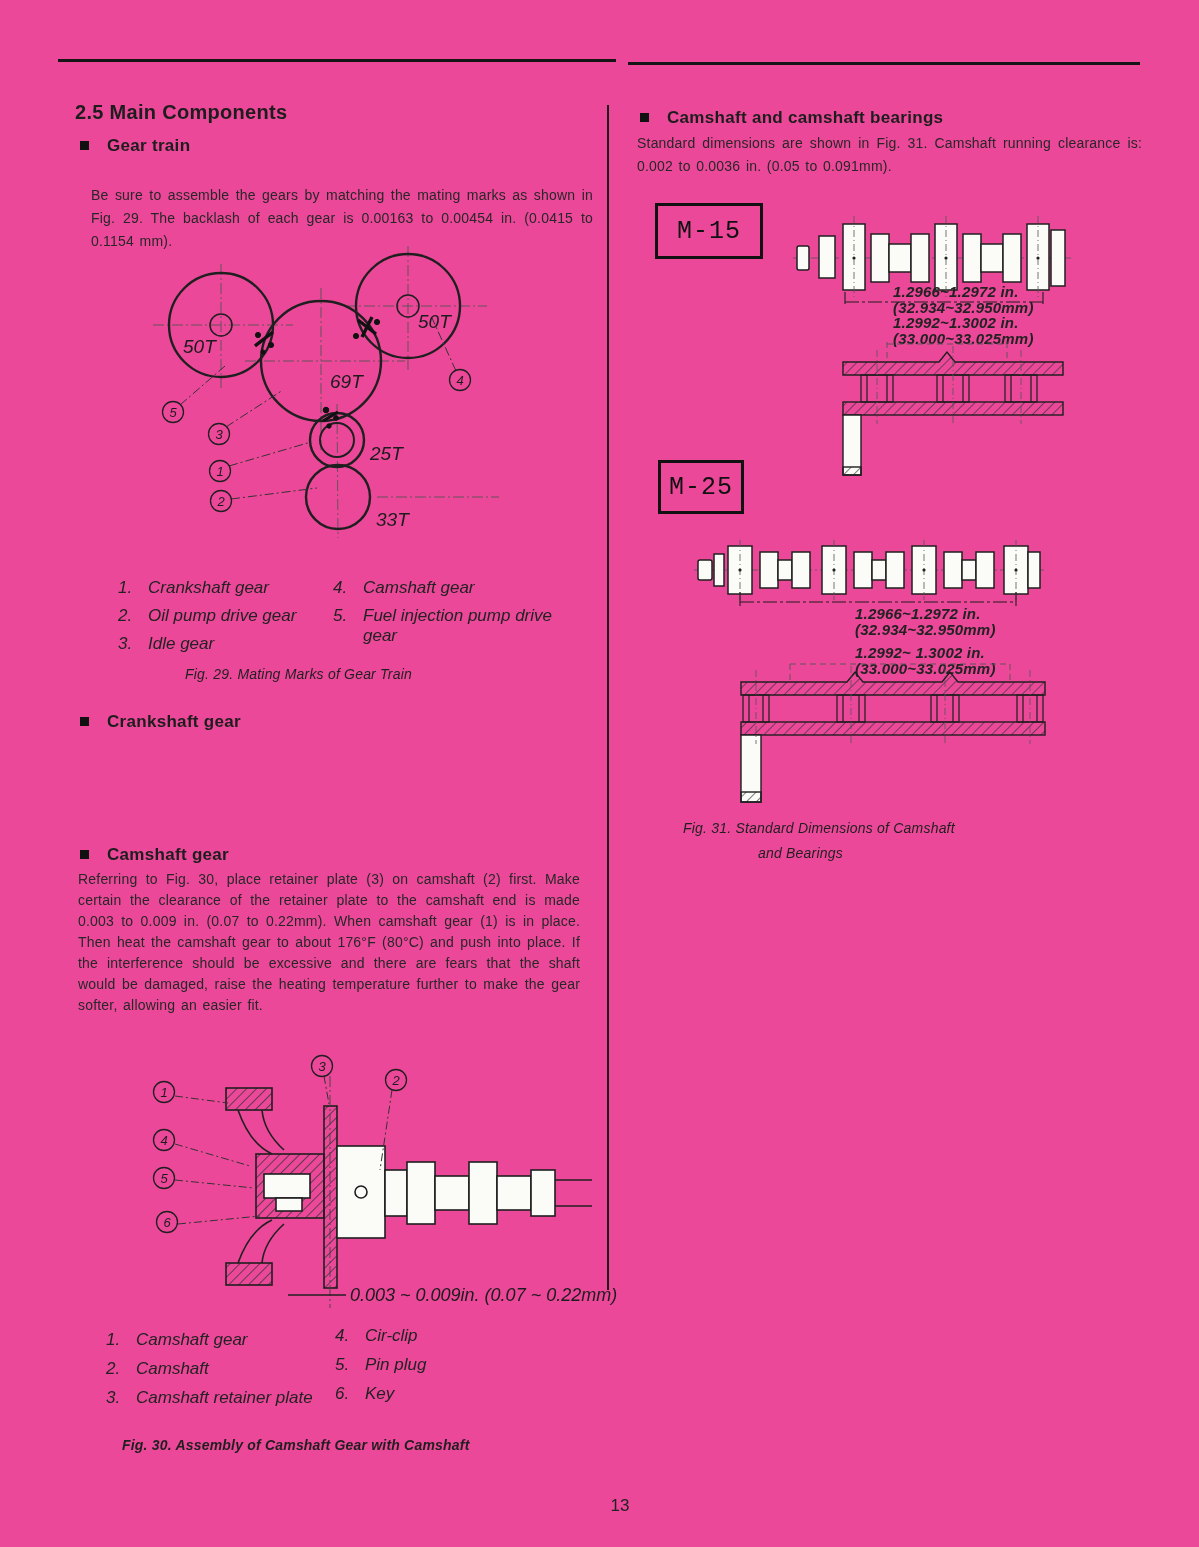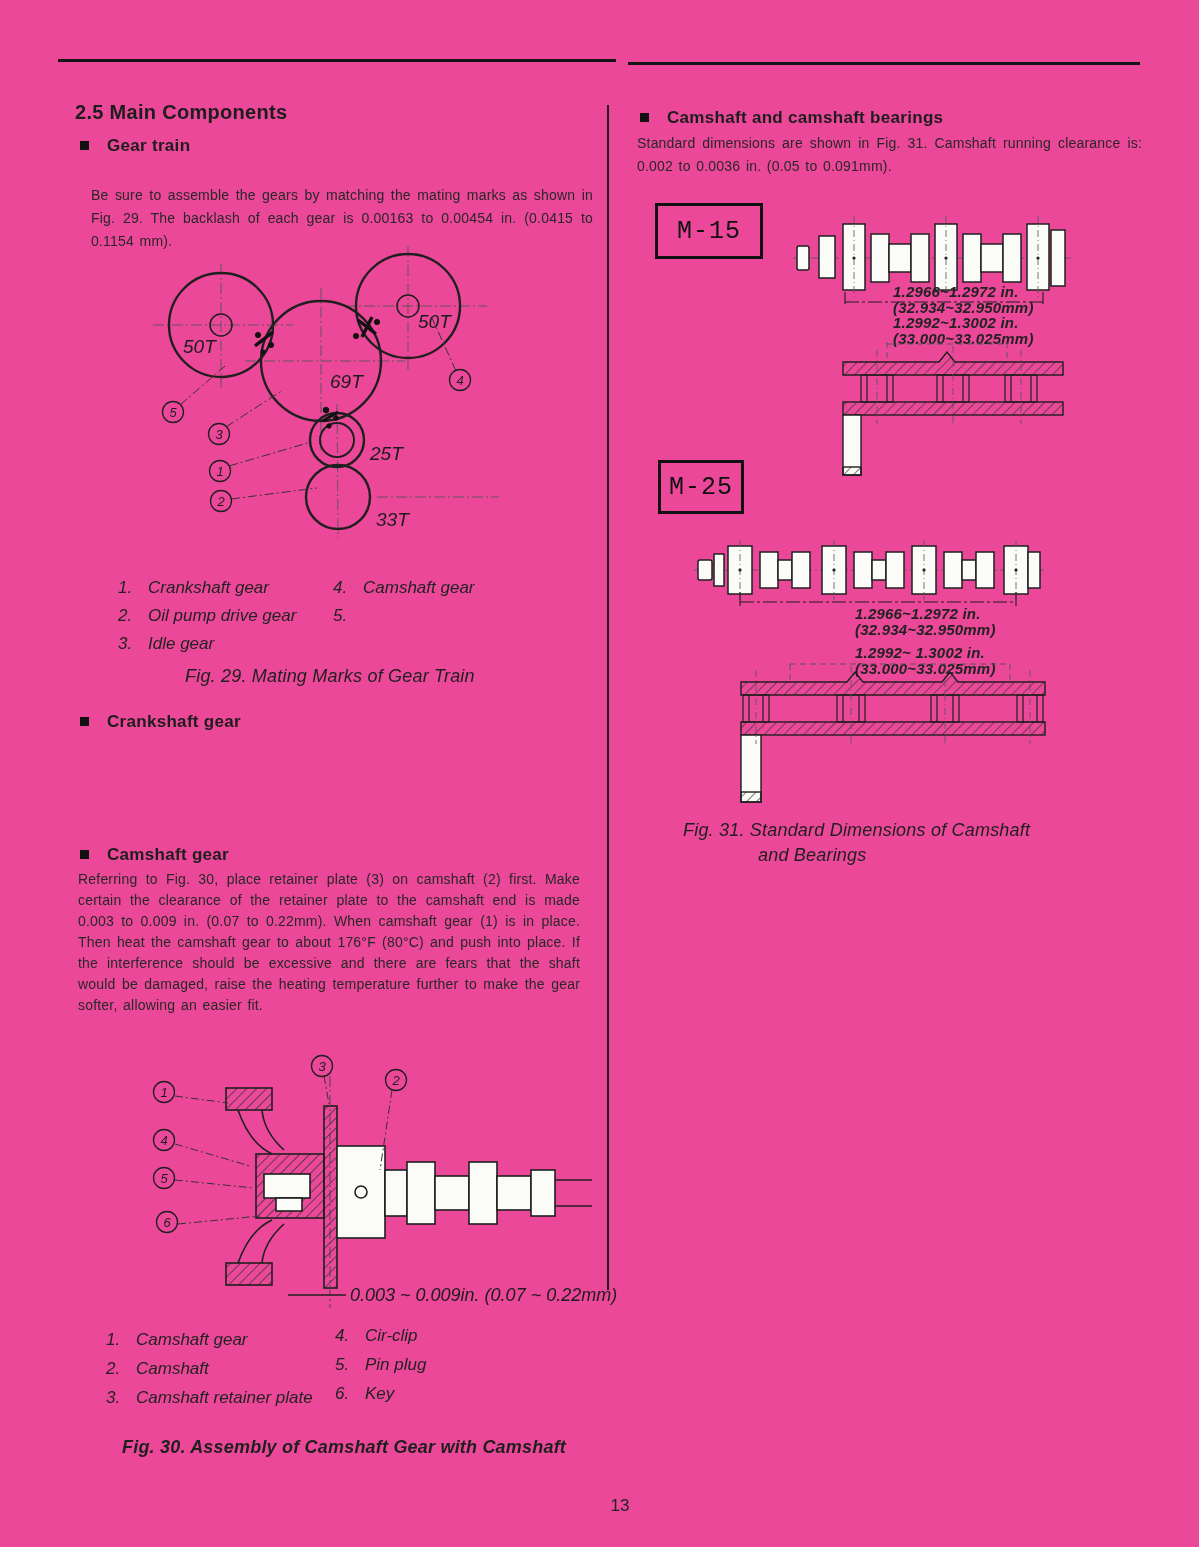--- a/index.html
+++ b/index.html
@@ -12,21 +12,21 @@
   .rule{background:#151515;height:3px;}
   .vdivider{background:#1a1a1a;width:2px;}
   .title{font-size:20px;font-weight:bold;letter-spacing:0.3px;}
   .bullet-head{display:flex;align-items:flex-start;gap:18px;font-size:17px;font-weight:bold;letter-spacing:0.3px;}
   .sq{width:9px;height:9px;background:#111;margin-top:5px;flex:none;}
   .body-text{font-size:14px;line-height:23px;text-align:justify;letter-spacing:0.2px;word-spacing:1.5px;color:#272727;}
   .tight{line-height:21px;}
   .legend-row{font-style:italic;font-size:17px;color:#222;display:flex;}
   .legend-row .n{width:30px;flex:none;}
   .legend-row .lbl{display:block;}
-  .caption{font-style:italic;font-size:18px;color:#1f1f1f;letter-spacing:0.2px;}
+  .caption{font-style:italic;font-size:14px;color:#1f1f1f;letter-spacing:0.2px;}
   .mbox{border:3px solid #111;display:flex;align-items:center;justify-content:center;
         font-family:"Liberation Mono",monospace;font-size:25px;color:#111;letter-spacing:1px;}
   .dims{font-style:italic;font-weight:bold;font-size:15px;line-height:15.5px;color:#222;letter-spacing:0.2px;}
   .pageno{font-size:17px;color:#222;}
   svg{overflow:visible;}
   svg text{font-family:"Liberation Sans",sans-serif;}
   .gearlbl{font-style:italic;font-size:19px;fill:#1c1c1c;}
   .cnum{font-style:italic;font-size:13px;fill:#1c1c1c;}
   .dimtxt{font-style:italic;font-size:18px;fill:#1c1c1c;}
 </style>
@@ -129,20 +129,21 @@
       <span class="lbl">Idle gear</span>
     </div>
   </div>
   <div class="abs" style="left:333px;top:578px;">
     <div class="legend-row" style="margin-bottom:8px;">
       <span class="n">4.</span>
       <span class="lbl">Camshaft gear</span>
     </div>
     <div class="legend-row">
       <span class="n">5.</span>
+      <span class="lbl" style="width:200px;">Fuel injection pump drive gear</span>
     </div>
   </div>
   <div class="abs caption" style="left:185px;top:666px;">Fig. 29.  Mating Marks of Gear Train</div>
 
   <div class="abs bullet-head" style="left:80px;top:712px;">
     <span class="sq"></span>
     <span>Crankshaft gear</span>
   </div>
 
   <div class="abs bullet-head" style="left:80px;top:845px;">

